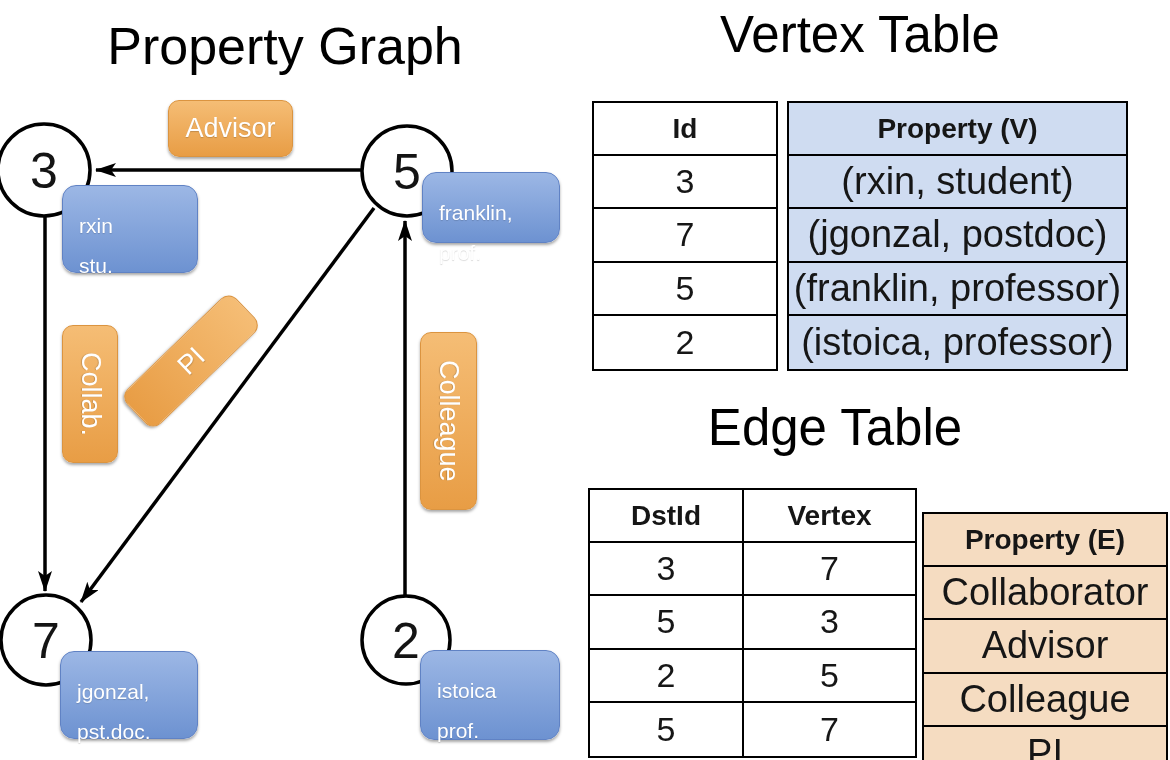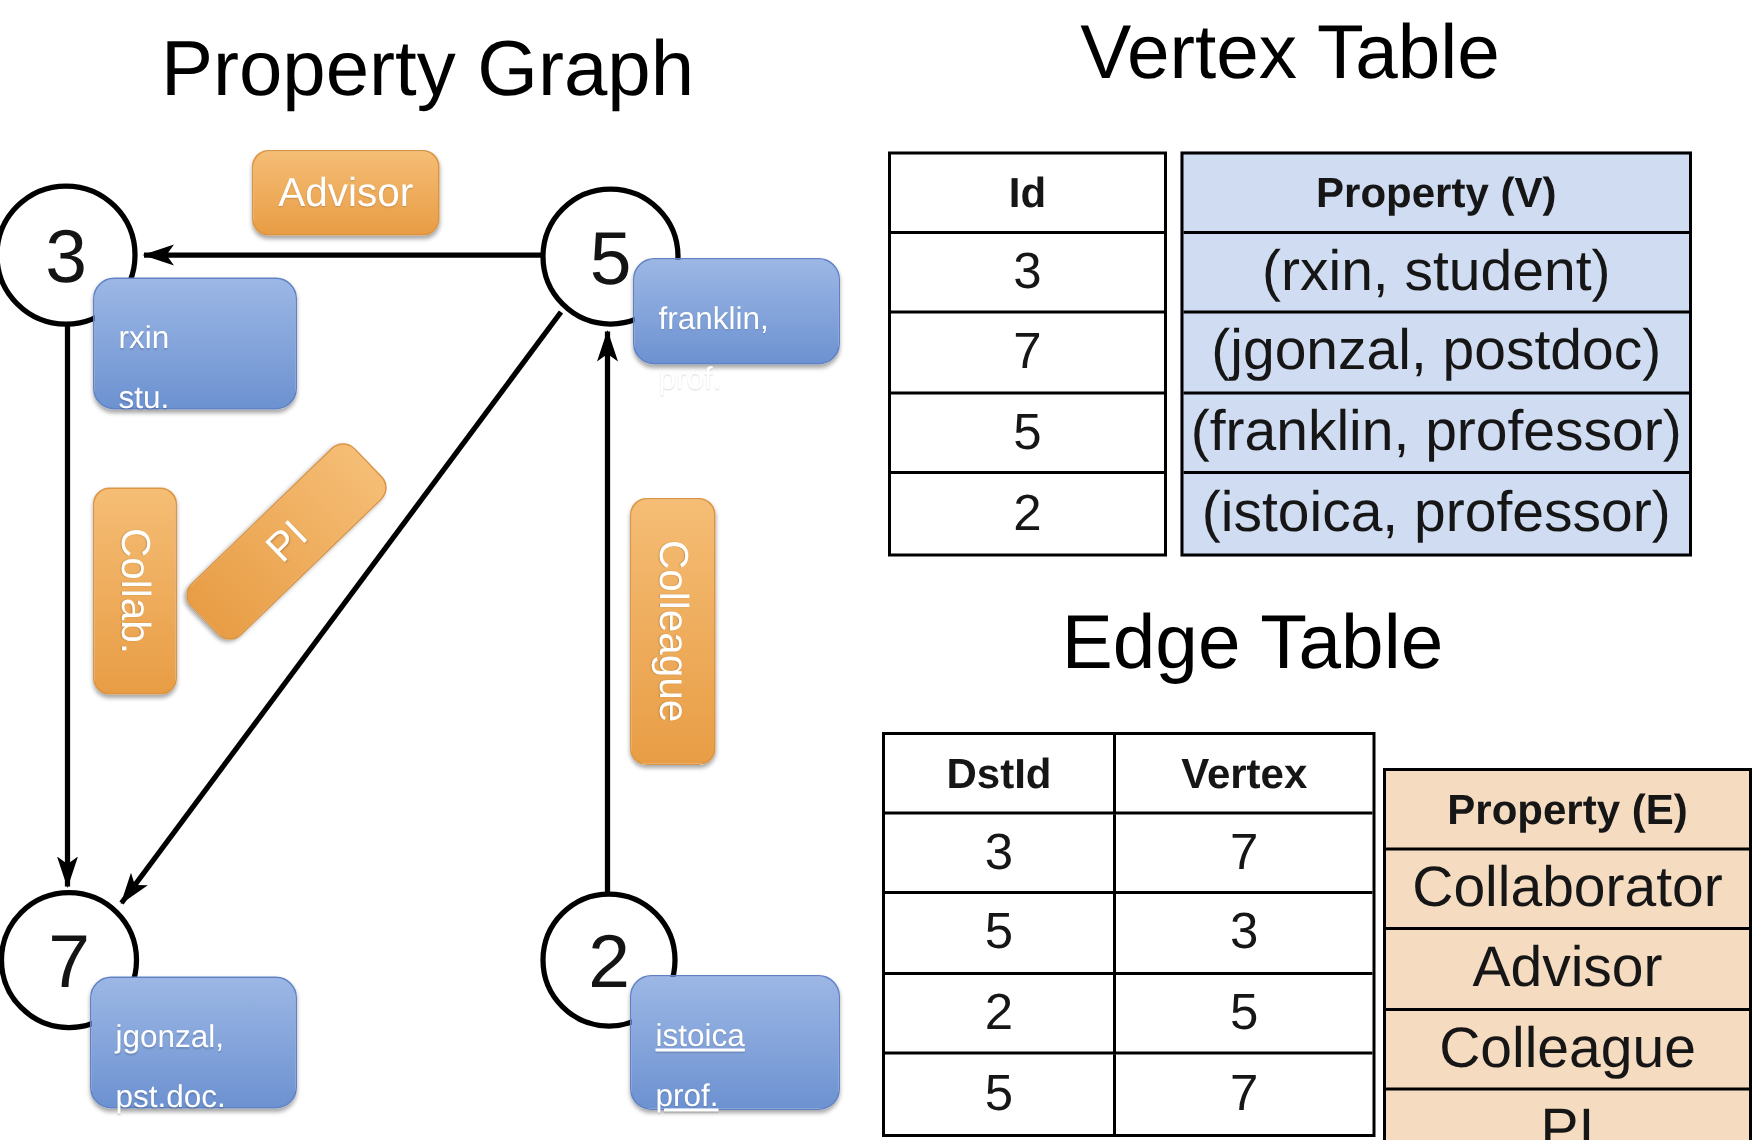--- a/index.html
+++ b/index.html
@@ -101,21 +101,21 @@
     <div>stu.</div>
   </div>
   <div class="pbox" style="left:422px;top:172px;width:138px;height:71px;">
     <div>franklin,</div>
     <div>prof.</div>
   </div>
   <div class="pbox" style="left:60px;top:651px;width:138px;height:88px;">
     <div>jgonzal,</div>
     <div>pst.doc.</div>
   </div>
-  <div class="pbox" style="left:420px;top:650px;width:140px;height:90px;text-decoration:underline;">
+  <div class="pbox" style="left:420px;top:650px;width:140px;height:90px;">
     <div>istoica</div>
     <div>prof.</div>
   </div>
 
   <div class="tcol" style="left:592px;top:101px;width:186px;">
     <div class="cell hdr">Id</div>
     <div class="cell num">3</div>
     <div class="cell num">7</div>
     <div class="cell num">5</div>
     <div class="cell num">2</div>

